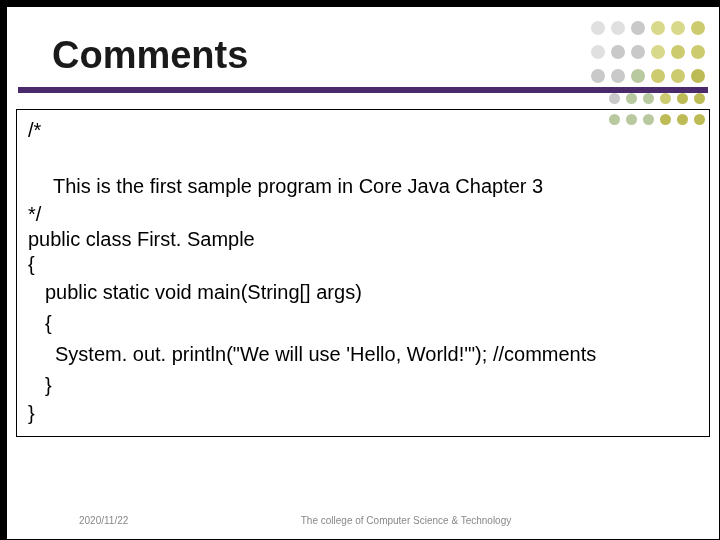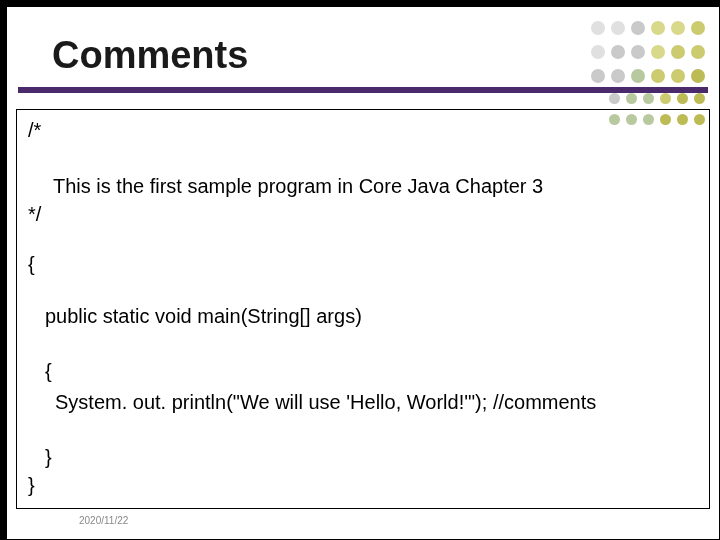--- a/index.html
+++ b/index.html
@@ -50,21 +50,21 @@
   .code-box {
     border: 1px solid #000;
     margin: 16px 6px 0 6px;
     padding: 8px 8px 10px 8px;
     font-family: Arial, sans-serif;
     font-size: 20px;
     line-height: 1.25;
     color: #000;
   }
   .code-box .ind1 { padding-left: 28px; display: block; margin-top: 28px; }
-  .code-box .ind2 { padding-left: 20px; display: block; margin-top: 24px; }
+  .code-box .ind2 { padding-left: 20px; display: block; }
   .code-box .ind3 { padding-left: 30px; display: block; }
   .footer {
     position: absolute;
     bottom: 10px;
     left: 0;
     width: 100%;
     display: flex;
     justify-content: space-between;
     padding: 0 26px;
     font-size: 10px;
@@ -121,27 +121,28 @@
     </div>
   </div>
 
   <div class="title">Comments</div>
   <div class="underline"></div>
 
   <div class="code-box">
     <span>/*</span><br>
     <span class="ind1">This is the first sample program in Core Java Chapter 3</span>
     <span>*/</span><br>
-    <br>
+    <span>public class First. Sample</span><br>
     <span>{</span><br>
     <span class="ind2">public static void main(String[] args)</span>
     <span class="ind2">{</span>
     <span class="ind3">System. out. println("We will use 'Hello, World!'"); //comments</span>
     <span class="ind2">}</span>
     <span>}</span>
   </div>
 
   <div class="footer">
     <span>2020/11/22</span>
+    <span class="center">The college of Computer Science &amp; Technology</span>
     <span>50</span>
   </div>
 
 </div>
 
 </body></html>

